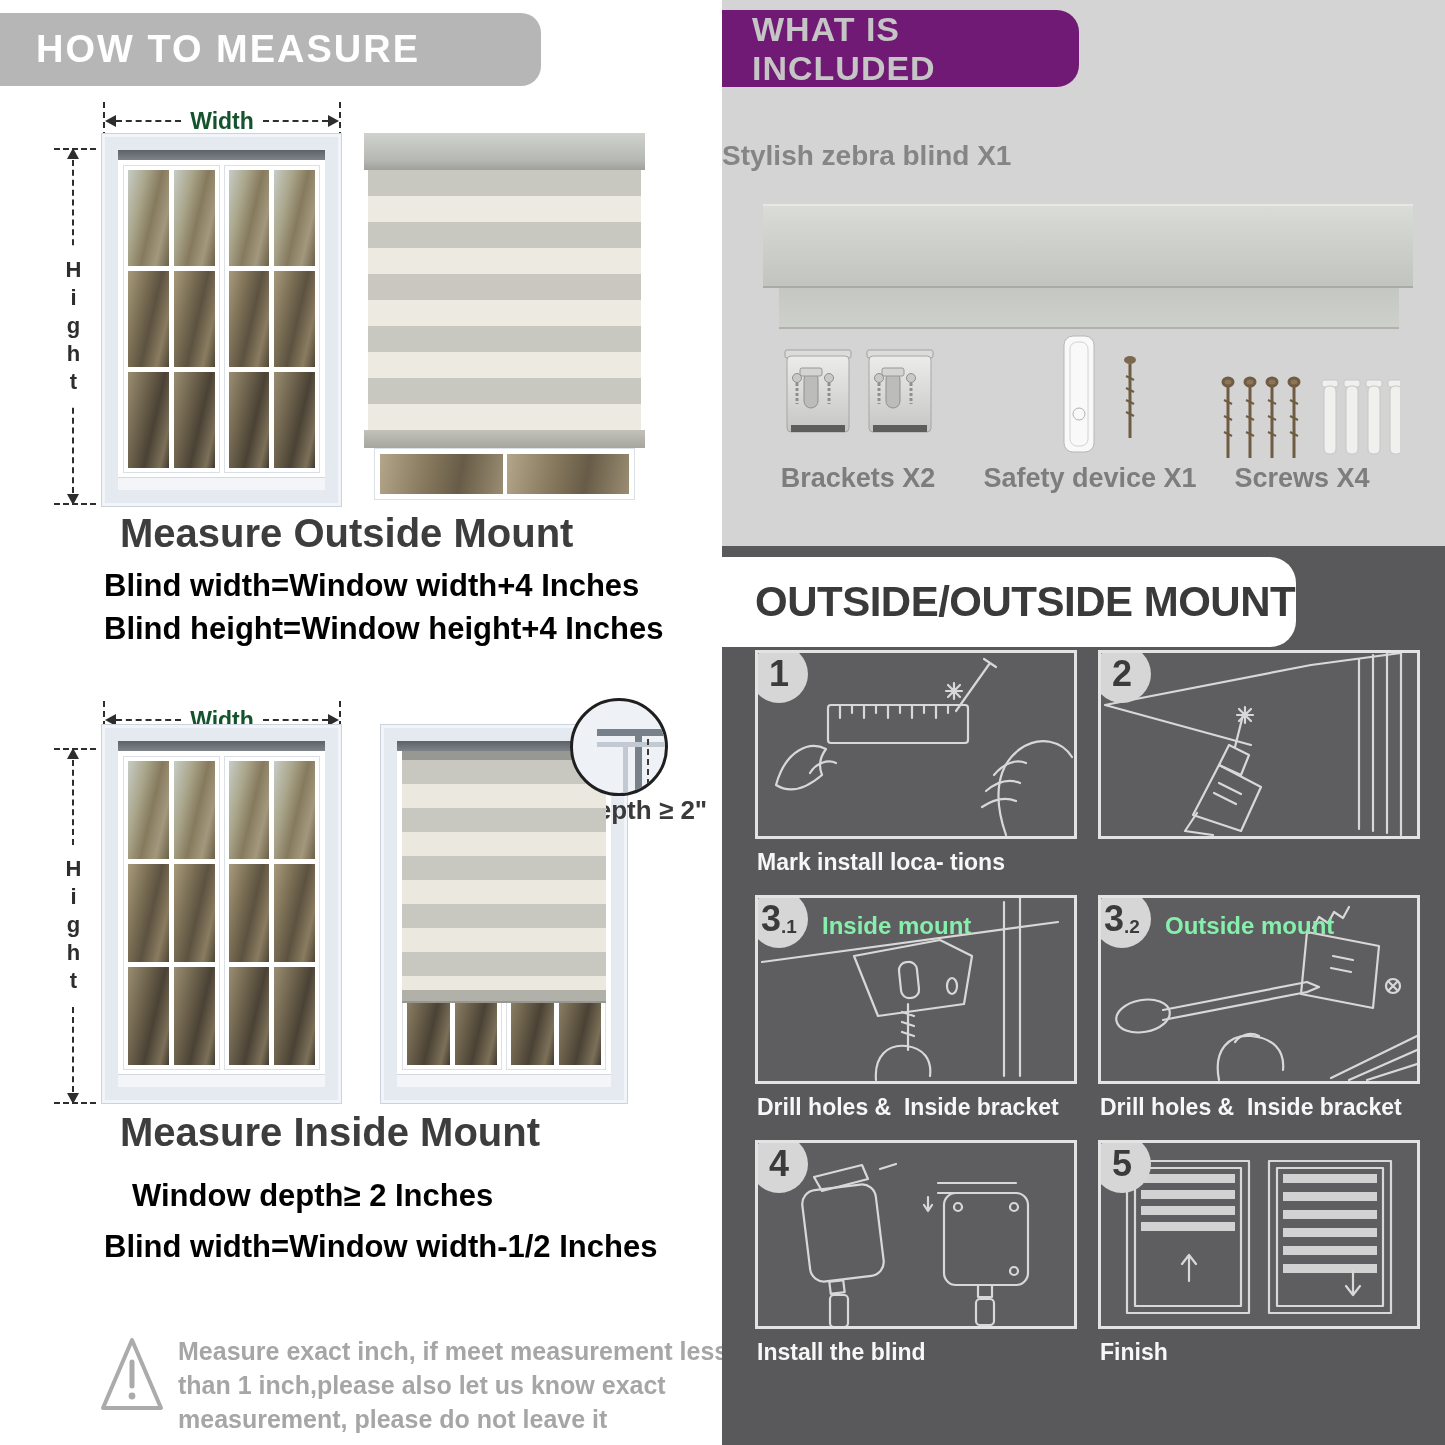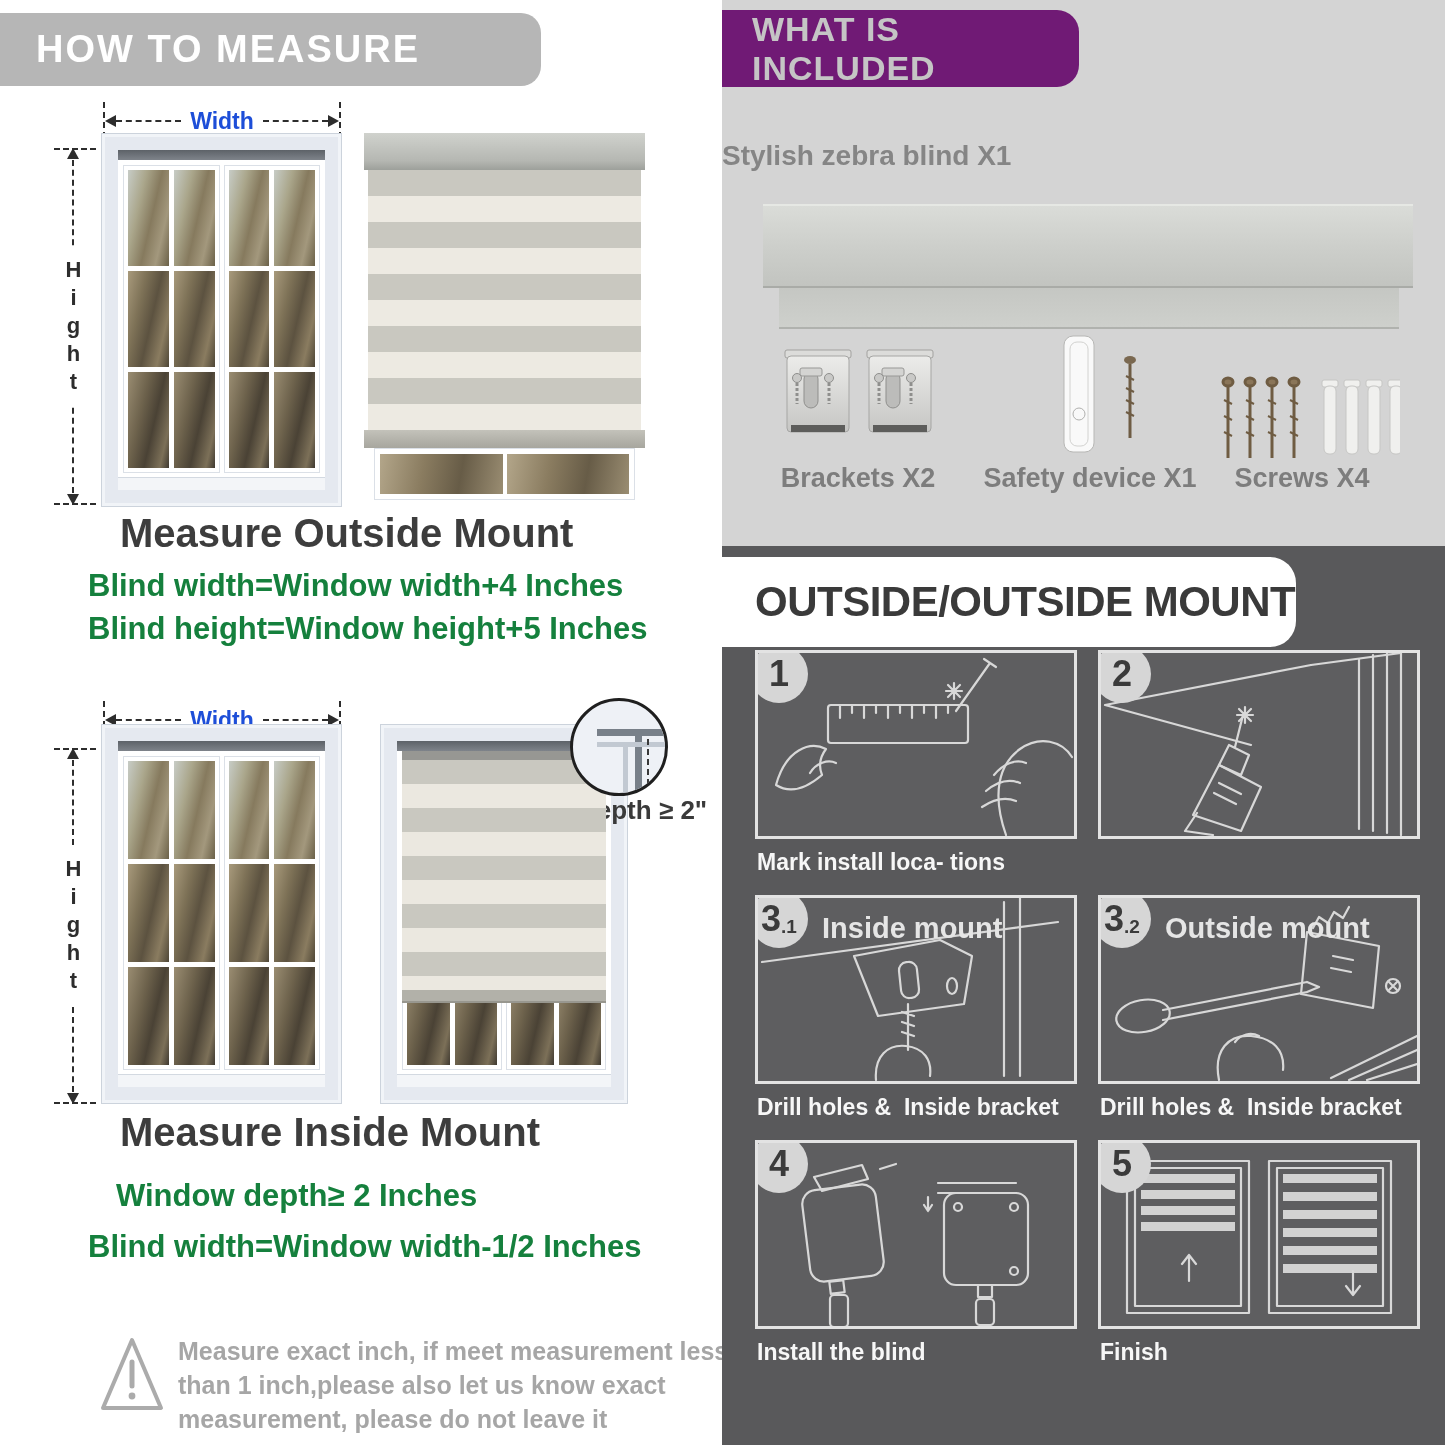--- a/index.html
+++ b/index.html
@@ -9,21 +9,21 @@
   
   .howto-box{position:absolute;left:0;top:13px;width:505px;height:73px;background:#b6b6b6;
              border-radius:0 20px 20px 0;display:flex;align-items:center;padding-left:36px;
              color:#ffffff;font-size:38px;font-weight:bold;letter-spacing:2px;}
 
   
   .warrow{position:absolute;width:238px;height:22px;display:flex;align-items:center;}
   .wcap{position:absolute;top:-8px;height:46px;border-left:2px dashed #2d2d2d;}
   .wcapL{left:0;} .wcapR{right:0;}
   .wdash{flex:1;border-top:2px dashed #2d2d2d;height:0;}
-  .wlabel{padding:0 9px;font-size:23px;font-weight:bold;color:#1d4ed8;line-height:1;}
+  .wlabel{padding:0 9px;font-size:23px;font-weight:bold;color:#14532d;line-height:1;}
   .ah{width:0;height:0;border-style:solid;}
   .ah.left{border-width:6px 11px 6px 0;border-color:transparent #2d2d2d transparent transparent;margin-left:2px;}
   .ah.right{border-width:6px 0 6px 11px;border-color:transparent transparent transparent #2d2d2d;margin-right:2px;}
 
   
   .harrow{position:absolute;width:24px;}
   .hline{position:absolute;left:10px;top:2px;bottom:2px;border-left:2px dashed #2d2d2d;}
   .hup{position:absolute;left:5px;top:0;width:0;height:0;border-style:solid;
        border-width:0 6px 11px 6px;border-color:transparent transparent #2d2d2d transparent;}
   .hdown{position:absolute;left:5px;bottom:0;width:0;height:0;border-style:solid;
@@ -71,21 +71,21 @@
   .mag{position:absolute;left:570px;top:698px;width:92px;height:92px;border:3px solid #1f1f1f;
        border-radius:50%;background:#eef1f6;overflow:hidden;z-index:5;}
   .mag-dark-h{position:absolute;left:24px;top:28px;right:-4px;height:7px;background:#788089;}
   .mag-dark-v{position:absolute;left:62px;top:28px;width:7px;bottom:-4px;background:#788089;}
   .mag-lite-h{position:absolute;left:24px;top:41px;right:-4px;height:5px;background:#c2c9d2;}
   .mag-lite-v{position:absolute;left:50px;top:41px;width:5px;bottom:-4px;background:#c2c9d2;}
   .mag-dash{position:absolute;left:74px;top:38px;height:46px;border-left:2px dashed #3a3a3a;}
   .depth-label{position:absolute;left:578px;top:795px;font-size:26px;font-weight:bold;color:#3a3a3a;}
 
   .m-title{position:absolute;left:100px;font-size:40px;font-weight:bold;color:#3d3d3d;margin-left:20px;}
-  .m-line{position:absolute;left:88px;font-size:31px;font-weight:bold;color:#15803d;}
+  .m-line{position:absolute;left:104px;font-size:31px;font-weight:bold;color:#000000;}
 
   .warn-text{position:absolute;left:178px;top:1334px;font-size:25px;font-weight:bold;
              color:#a6a6a6;line-height:34px;}
 
   
   .included{position:absolute;left:722px;top:0;width:723px;height:546px;background:#d4d4d4;}
   .inc-box{position:absolute;left:0;top:10px;width:357px;height:77px;background:#701a75;
            border-radius:0 22px 22px 0;display:flex;align-items:center;padding-left:30px;
            color:#c5c5c5;font-size:34px;font-weight:bold;letter-spacing:1px;box-sizing:border-box;}
   .product-label{position:absolute;left:0;top:140px;width:100%;text-align:left;
@@ -104,21 +104,21 @@
            border-radius:0 26px 26px 0;display:flex;align-items:center;padding-left:33px;
            color:#3a3a3a;font-size:42px;font-weight:bold;letter-spacing:-0.5px;box-sizing:border-box;}
   .steps{position:absolute;left:33px;top:104px;width:665px;display:grid;
          grid-template-columns:322px 322px;column-gap:21px;row-gap:19px;}
   .step-frame{position:relative;height:189px;border:3px solid #e3e3e3;background:#5e5e60;
               overflow:hidden;box-sizing:border-box;}
   .badge{position:absolute;left:-8px;top:-8px;width:58px;height:58px;border-radius:50%;
          background:#d6d6d6;display:flex;align-items:center;justify-content:center;
          color:#3b3b3b;font-weight:bold;font-size:36px;line-height:1;}
   .badge .sub{font-size:19px;margin-top:15px;}
-  .inner-label{position:absolute;left:64px;top:14px;font-size:29px;font-weight:bold;color:#e5e5e5;}
+  .inner-label{position:absolute;left:64px;top:14px;font-size:24px;font-weight:bold;color:#86efac;}
   .caption{margin-top:10px;font-size:23px;font-weight:bold;color:#f7f7f7;white-space:pre-wrap;padding-left:2px;}
   .art{position:absolute;left:0;top:0;width:100%;height:100%;}
   .art path,.art rect,.art line,.art ellipse,.art circle,.art polyline{
       fill:none;stroke:#d8d8d8;stroke-width:2.2;stroke-linecap:round;stroke-linejoin:round;}
   .art .fillbar{fill:#d2d2d2;stroke:none;}
 </style>
 </head>
 <body>
 
 <div class="canvas">
@@ -174,21 +174,21 @@
     <div class="bA-stripes"></div>
     <div class="bA-rail"></div>
     <div class="bA-window">
       <div class="gpane"></div>
       <div class="gpane"></div>
     </div>
   </div>
 
   <div class="m-title" style="top:511px;">Measure Outside Mount</div>
   <div class="m-line" style="top:568px;">Blind width=Window width+4 Inches</div>
-  <div class="m-line" style="top:611px;">Blind height=Window height+5 Inches</div>
+  <div class="m-line" style="top:611px;">Blind height=Window height+4 Inches</div>
 
   <div class="warrow" style="left:103px;top:709px;">
     <div class="wcap wcapL"></div>
     <div class="ah left"></div>
     <div class="wdash"></div>
     <div class="wlabel">Width</div>
     <div class="wdash"></div>
     <div class="ah right"></div>
     <div class="wcap wcapR"></div>
   </div>

